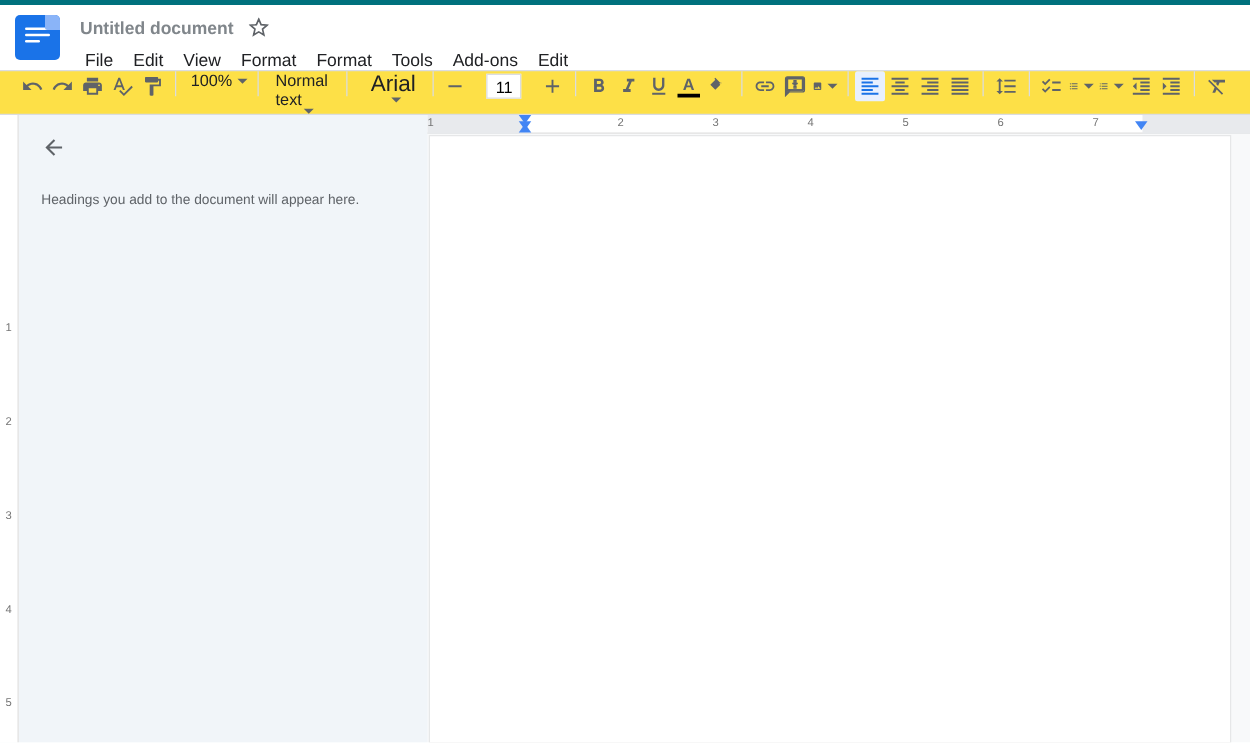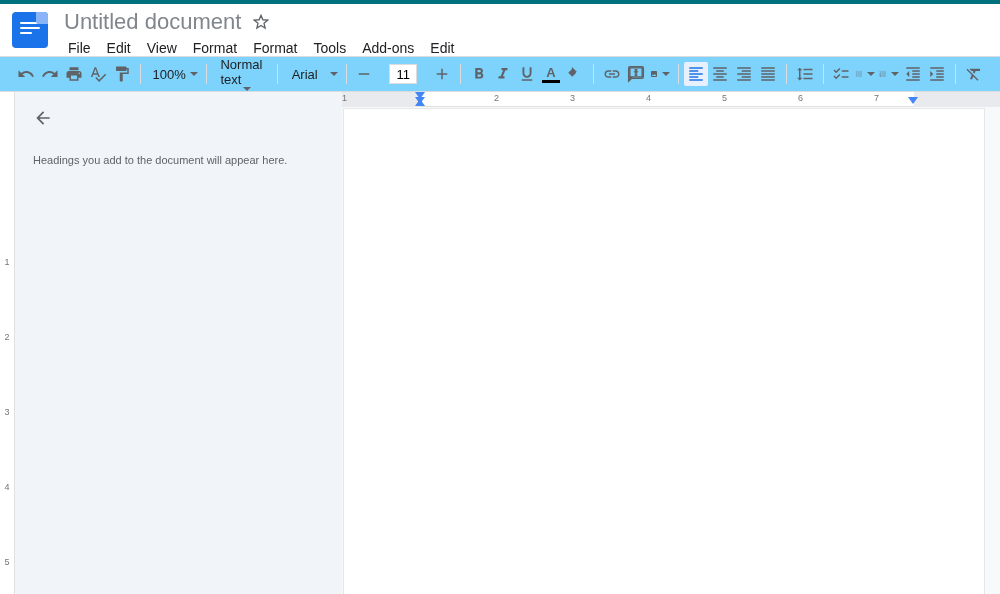--- a/index.html
+++ b/index.html
@@ -6,32 +6,32 @@
 body { font-family: Arial, sans-serif; font-size: 13px; color: #202124; overflow: hidden; width: 1000px; height: 594px; position: relative; }
 .top-strip { height: 4px; background: #00717d; width: 100%; }
 .header { display: flex; align-items: flex-start; padding: 6px 12px 0 12px; height: 52px; }
 .logo { width: 36px; height: 36px; background: #1a73e8; border-radius: 4px; display: flex; align-items: center; justify-content: center; margin-right: 12px; margin-top: 2px; flex-shrink: 0; position: relative; }
 .logo-lines { position: absolute; left: 8px; top: 10px; width: 20px; }
 .logo-lines span { display: block; height: 2px; background: #fff; margin-bottom: 3px; border-radius: 1px; }
 .logo-lines span:nth-child(3) { width: 12px; }
 .logo-corner { position: absolute; top: 0; right: 0; width: 12px; height: 12px; background: #8ab4f8; border-radius: 0 4px 0 2px; }
 .title-area { flex: 1; }
 .title-row { display: flex; align-items: center; height: 24px; }
-.doc-title { font-size: 22px; color: #80868b; font-weight: 400; padding: 0 4px; }
+.doc-title { font-size: 14px; color: #80868b; font-weight: 700; padding: 0 4px; }
 .star { width: 16px; height: 16px; margin-left: 8px; cursor: pointer; color: #5f6368; }
 .menu-bar { display: flex; margin-top: 2px; align-items: center; }
 .menu-item { padding: 4px 8px; font-size: 14px; color: #202124; cursor: pointer; border-radius: 3px; }
-.toolbar { height: 36px; border-top: 1px solid #dadce0; border-bottom: 1px solid #dadce0; display: flex; align-items: center; padding: 0 14px; background: #7dd3fc; }
+.toolbar { height: 36px; border-top: 1px solid #dadce0; border-bottom: 1px solid #dadce0; display: flex; align-items: flex-start; padding: 0 14px; background: #fde047; }
 .tb-btn { height: 24px; min-width: 24px; display: flex; align-items: center; justify-content: center; cursor: pointer; border-radius: 2px; color: #5f6368; padding: 0 2px; }
 .tb-btn svg { width: 18px; height: 18px; fill: currentColor; }
 .tb-btn.active { background: #e8f0fe; color: #1a73e8; }
 .sep { width: 1px; height: 20px; background: #dadce0; margin: 0 6px; }
 .zoom { display: flex; align-items: center; font-size: 13px; padding: 0 2px 0 6px; cursor: pointer; }
 .style-sel { display: flex; align-items: center; font-size: 13px; padding: 0 2px 0 8px; cursor: pointer; width: 90px; justify-content: space-between; flex-direction: column; }
-.font-sel { display: flex; align-items: center; font-size: 13px; padding: 0 2px 0 8px; cursor: pointer; width: 86px; justify-content: space-between; }
+.font-sel { display: flex; align-items: center; font-size: 18px; padding: 0 2px 0 8px; cursor: pointer; width: 86px; justify-content: space-between; flex-direction: column; }
 .font-size { display: flex; align-items: center; gap: 11px; }
 .font-size input { width: 28px; height: 20px; text-align: center; border: 1px solid #dadce0; font-size: 13px; margin: 0 2px; }
 .caret { border-top: 4px solid #5f6368; border-left: 4px solid transparent; border-right: 4px solid transparent; margin-left: 4px; }
 .main { display: flex; height: 502px; background: #f8f9fa; position: relative; }
 .vert-ruler { width: 15px; background: #fff; border-right: 1px solid #e0e0e0; position: relative; font-size: 9px; color: #757575; }
 .vert-ruler .tick { position: absolute; left: 0; width: 100%; text-align: center; }
 .outline-panel { width: 327px; background: #f1f5f9; padding: 16px 18px; }
 .back-arrow { width: 20px; height: 20px; color: #5f6368; cursor: pointer; margin-bottom: 24px; }
 .outline-text { font-size: 11px; color: #5f6368; line-height: 1.5; }
 .doc-area { flex: 1; position: relative; }

